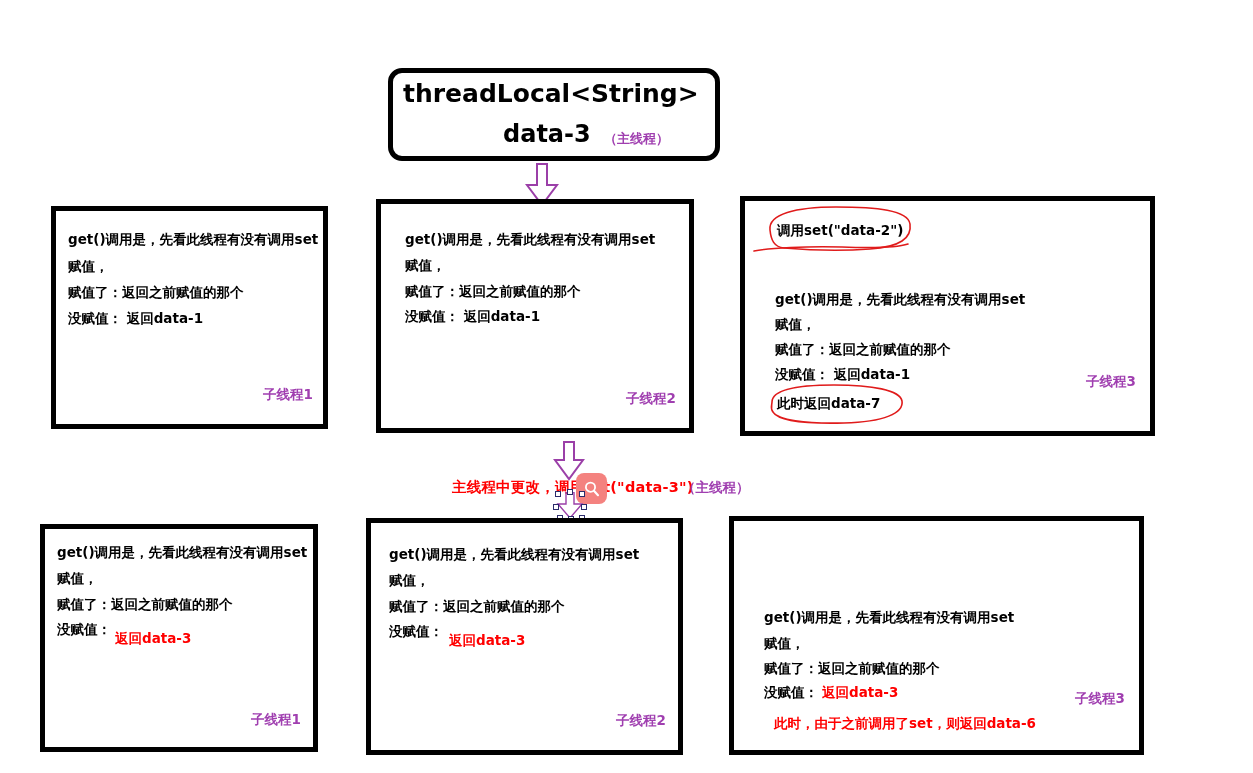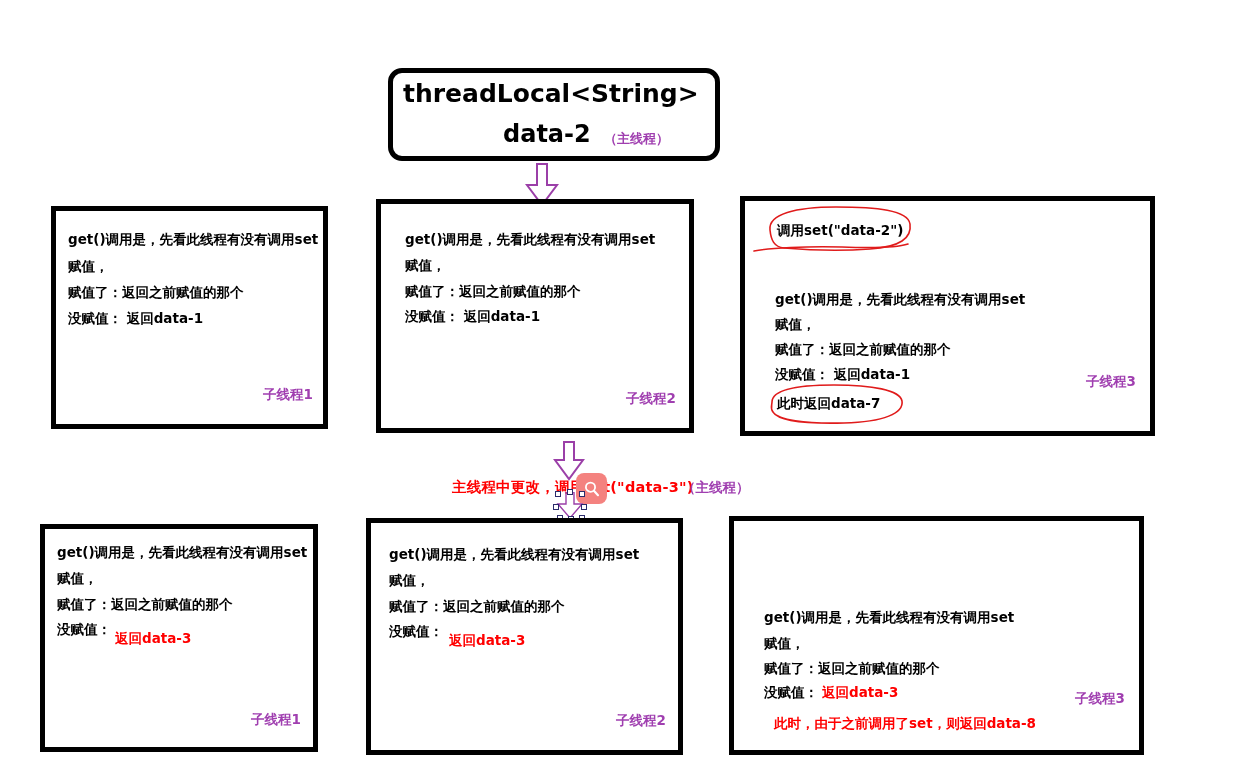--- a/index.html
+++ b/index.html
@@ -161,21 +161,21 @@
     height: 28px;
   }
 </style>
 </head>
 <body>
 
 <div class="canvas">
 
   <div class="root-box">
     <div class="root-title">threadLocal&lt;String&gt;</div>
-    <div class="root-value">data-2</div>
+    <div class="root-value">data-3</div>
     <div class="root-thread-tag">（主线程）</div>
   </div>
 
   <div class="arrow-down" style="left:525px; top:163px;">
     <svg width="34" height="44" viewBox="0 0 34 44">
       <polygon points="12,1 22,1 22,22 32,22 17,42 2,22 12,22" fill="none" stroke="#9b3fa8" stroke-width="2"></polygon>
     </svg>
   </div>
 
   <div class="tbox" style="left:51px; top:206px; width:277px; height:223px;">
@@ -279,18 +279,18 @@
     <div class="thread-label" style="right:12px; bottom:20px;">子线程2</div>
   </div>
 
   <div class="tbox" style="left:729px; top:516px; width:415px; height:239px;">
     <div class="lines">
       <div class="line" style="left:30px; top:90px;">get()调用是，先看此线程有没有调用set</div>
       <div class="line" style="left:30px; top:116px;">赋值，</div>
       <div class="line" style="left:30px; top:141px;">赋值了：返回之前赋值的那个</div>
       <div class="line" style="left:30px; top:165px;">没赋值：</div>
       <div class="line red" style="left:88px; top:165px;">返回data-3</div>
-      <div class="line red" style="left:40px; top:196px;">此时，由于之前调用了set，则返回data-8</div>
+      <div class="line red" style="left:40px; top:196px;">此时，由于之前调用了set，则返回data-6</div>
     </div>
     <div class="thread-label" style="right:14px; bottom:42px;">子线程3</div>
   </div>
 
 </div>
 
 </body></html>

